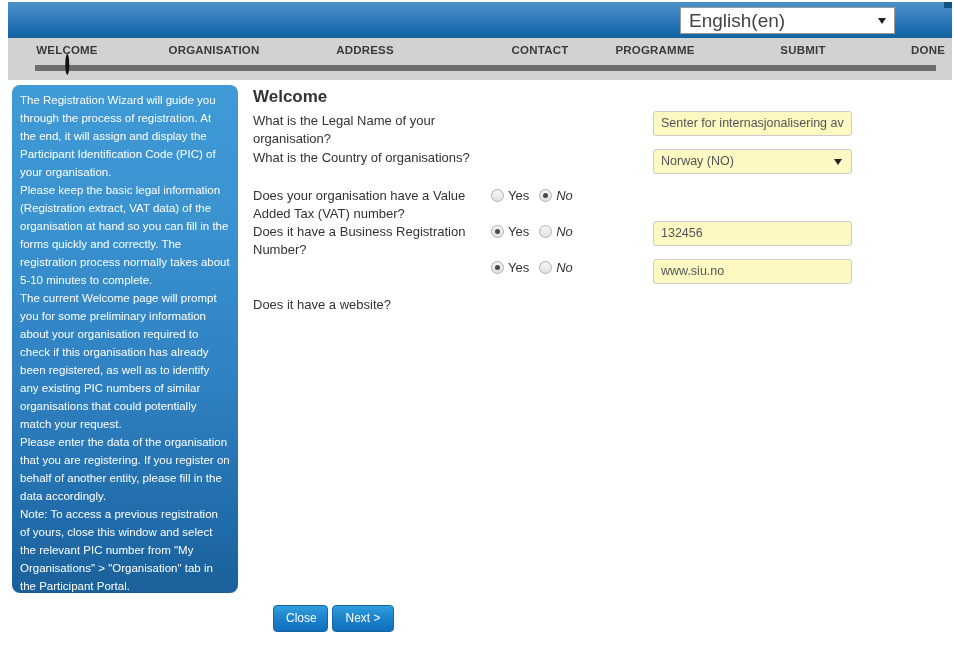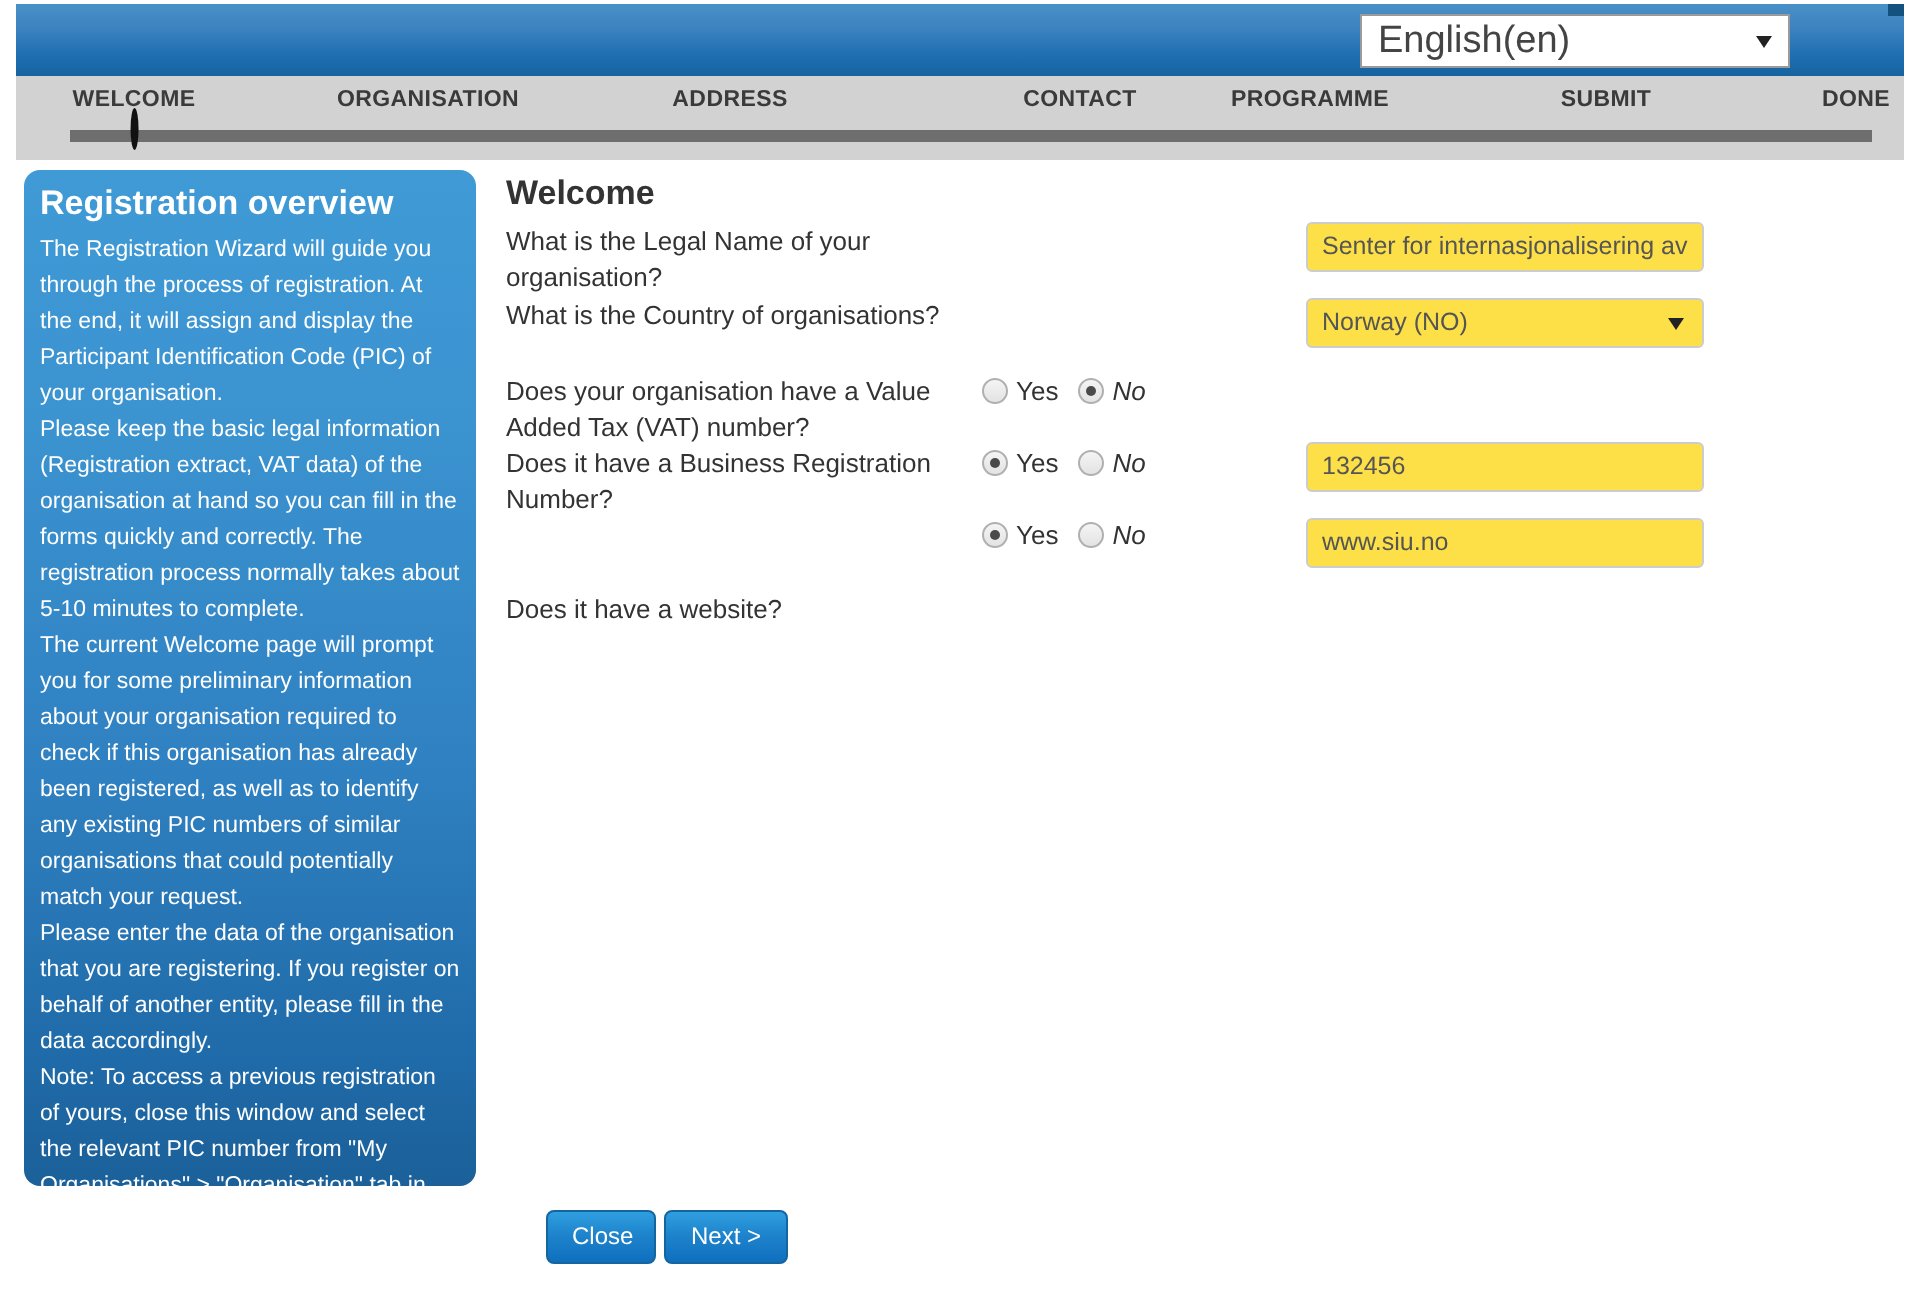--- a/index.html
+++ b/index.html
@@ -180,21 +180,21 @@
   .radio-text { margin: 0 10px 0 4px; }
   .radio-text.last { margin-right: 17px; font-style: italic; }
 
   .field {
     position: absolute;
     left: 653px;
     width: 199px;
     height: 25px;
     border: 1px solid #cccccc;
     border-radius: 3px;
-    background: #fde047;
+    background: #fef9c3;
     box-sizing: border-box;
     font-family: "Liberation Sans", sans-serif;
     font-size: 12.5px;
     color: #555;
     padding: 0 7px;
     line-height: 23px;
     white-space: nowrap;
     overflow: hidden;
   }
   .field.select {
@@ -240,21 +240,20 @@
       <div class="step" style="left: 206px;"><span class="step-label">ORGANISATION</span><span class="step-dot"></span></div>
       <div class="step" style="left: 357px;"><span class="step-label">ADDRESS</span><span class="step-dot"></span></div>
       <div class="step" style="left: 497px; margin-left: 35px;"><span class="step-label">CONTACT</span><span class="step-dot"></span></div>
       <div class="step" style="left: 647px;"><span class="step-label">PROGRAMME</span><span class="step-dot"></span></div>
       <div class="step" style="left: 795px;"><span class="step-label">SUBMIT</span><span class="step-dot"></span></div>
       <div class="step" style="left: 920px;"><span class="step-label">DONE</span><span class="step-dot"></span></div>
     </div>
 </div>
 
 <div id="info-panel">
-  <div id="info-title">Registration overview</div>
   <div id="info-body">
       <p class="info-para">The Registration Wizard will guide you through the process of registration. At the end, it will assign and display the Participant Identification Code (PIC) of your organisation.</p>
       <p class="info-para">Please keep the basic legal information (Registration extract, VAT data) of the organisation at hand so you can fill in the forms quickly and correctly. The registration process normally takes about 5-10 minutes to complete.</p>
       <p class="info-para">The current Welcome page will prompt you for some preliminary information about your organisation required to check if this organisation has already been registered, as well as to identify any existing PIC numbers of similar organisations that could potentially match your request.</p>
       <p class="info-para">Please enter the data of the organisation that you are registering. If you register on behalf of another entity, please fill in the data accordingly.</p>
       <p class="info-para">Note: To access a previous registration of yours, close this window and select the relevant PIC number from "My Organisations" &gt; "Organisation" tab in the Participant Portal.</p>
     </div>
 </div>
 
 <div id="content-title">Welcome</div>

